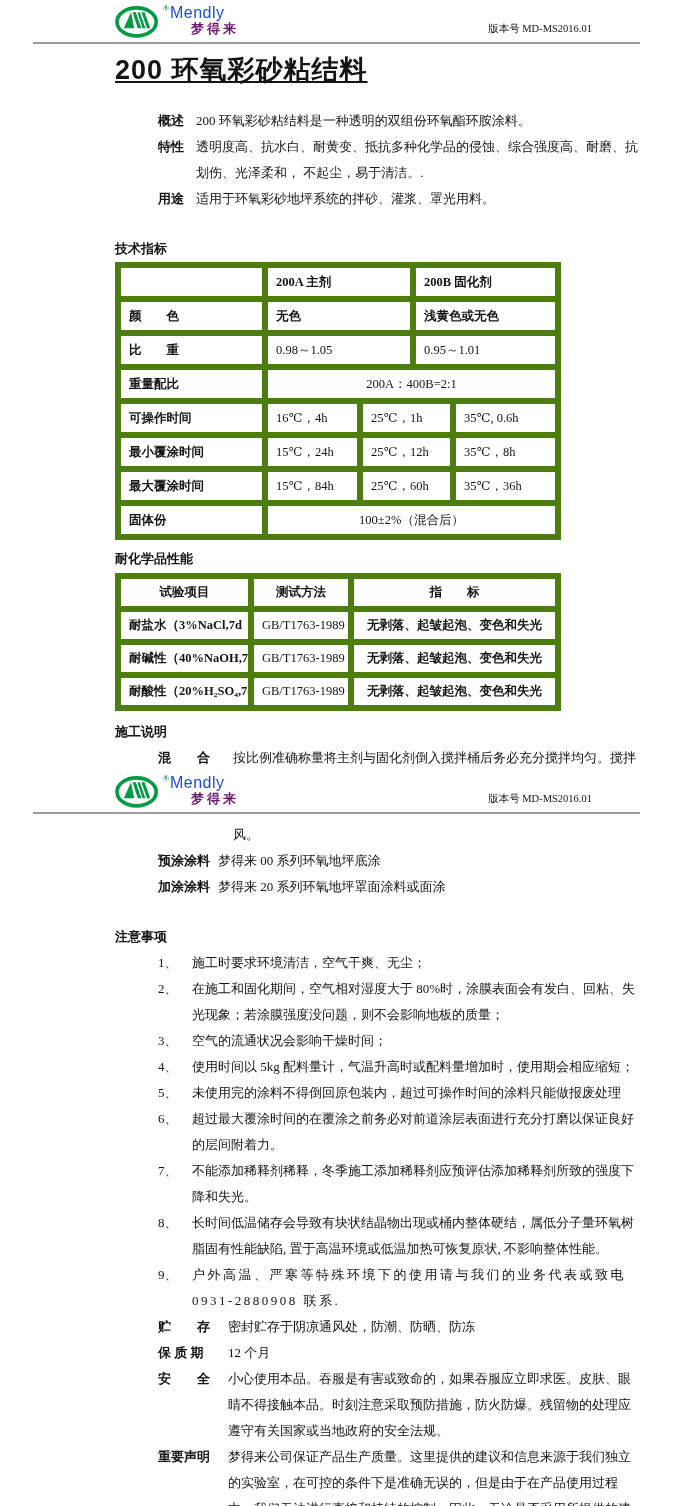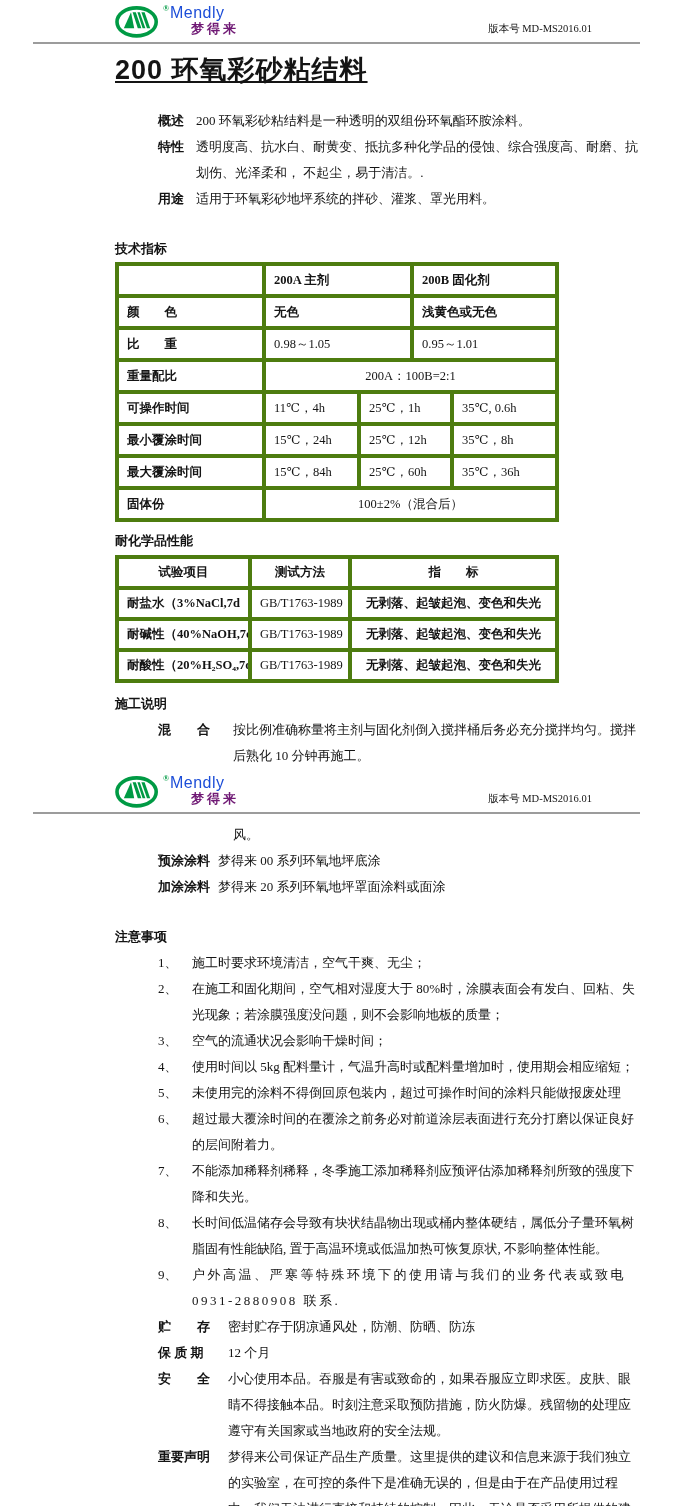--- a/index.html
+++ b/index.html
@@ -29,21 +29,21 @@
   .lbl{font-weight:bold;flex:0 0 38px;}
   .clbl{font-weight:bold;flex:0 0 75px;}
   .flbl{font-weight:bold;flex:0 0 70px;}
   .plbl{font-weight:bold;flex:0 0 60px;font-family:Liberation Serif, serif;}
   .num{flex:0 0 34px;}
   .txt{flex:1;}
 
   .h-bold{font-weight:bold;font-size:13px;margin-left:115px;line-height:2;margin-top:24px;}
 
   table{border-collapse:collapse;margin-left:115px;table-layout:fixed;}
-  td{border:4px solid #4d7c0f;font-size:12.5px;padding:2px 8px;height:24px;vertical-align:middle;overflow:hidden;white-space:nowrap;}
+  td{border:6px solid #4d7c0f;font-size:12.5px;padding:2px 8px;height:24px;vertical-align:middle;overflow:hidden;white-space:nowrap;}
   .tc{text-align:center;}
   .b{font-weight:bold;}
   .tech{width:440px;}
   .chem{width:440px;margin-top:1px;}
   .chem td{height:23px;}
   .ls{letter-spacing:2.5px;}
   .mt6{margin-top:6px;}
   .mt8{margin-top:8px;}
   .mt20{margin-top:20px;}
 </style>
@@ -107,25 +107,25 @@
       <td colspan="2" class="b">无色</td>
       <td colspan="2" class="b">浅黄色或无色</td>
     </tr>
     <tr>
       <td class="b">比　　重</td>
       <td colspan="2">0.98～1.05</td>
       <td colspan="2">0.95～1.01</td>
     </tr>
     <tr>
       <td class="b">重量配比</td>
-      <td colspan="4" class="tc">200A：100B=2:1</td>
+      <td colspan="4" class="tc">200A：400B=2:1</td>
     </tr>
     <tr>
       <td class="b">可操作时间</td>
-      <td>11℃，4h</td>
+      <td>16℃，4h</td>
       <td colspan="2">25℃，1h</td>
       <td>35℃, 0.6h</td>
     </tr>
     <tr>
       <td class="b">最小覆涂时间</td>
       <td>15℃，24h</td>
       <td colspan="2">25℃，12h</td>
       <td>35℃，8h</td>
     </tr>
     <tr>

